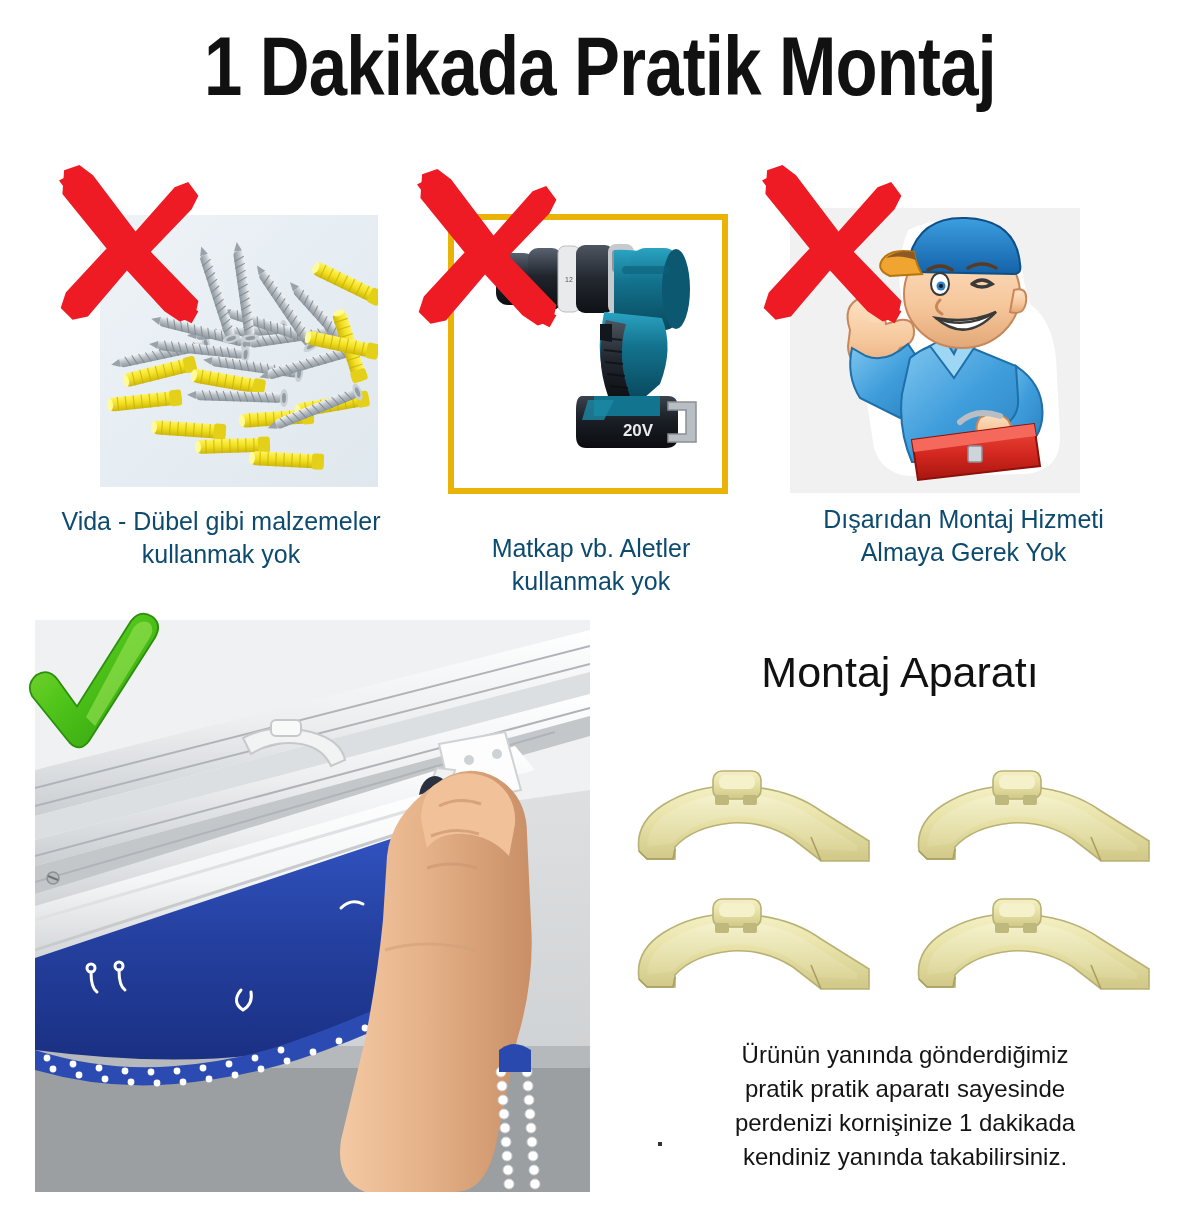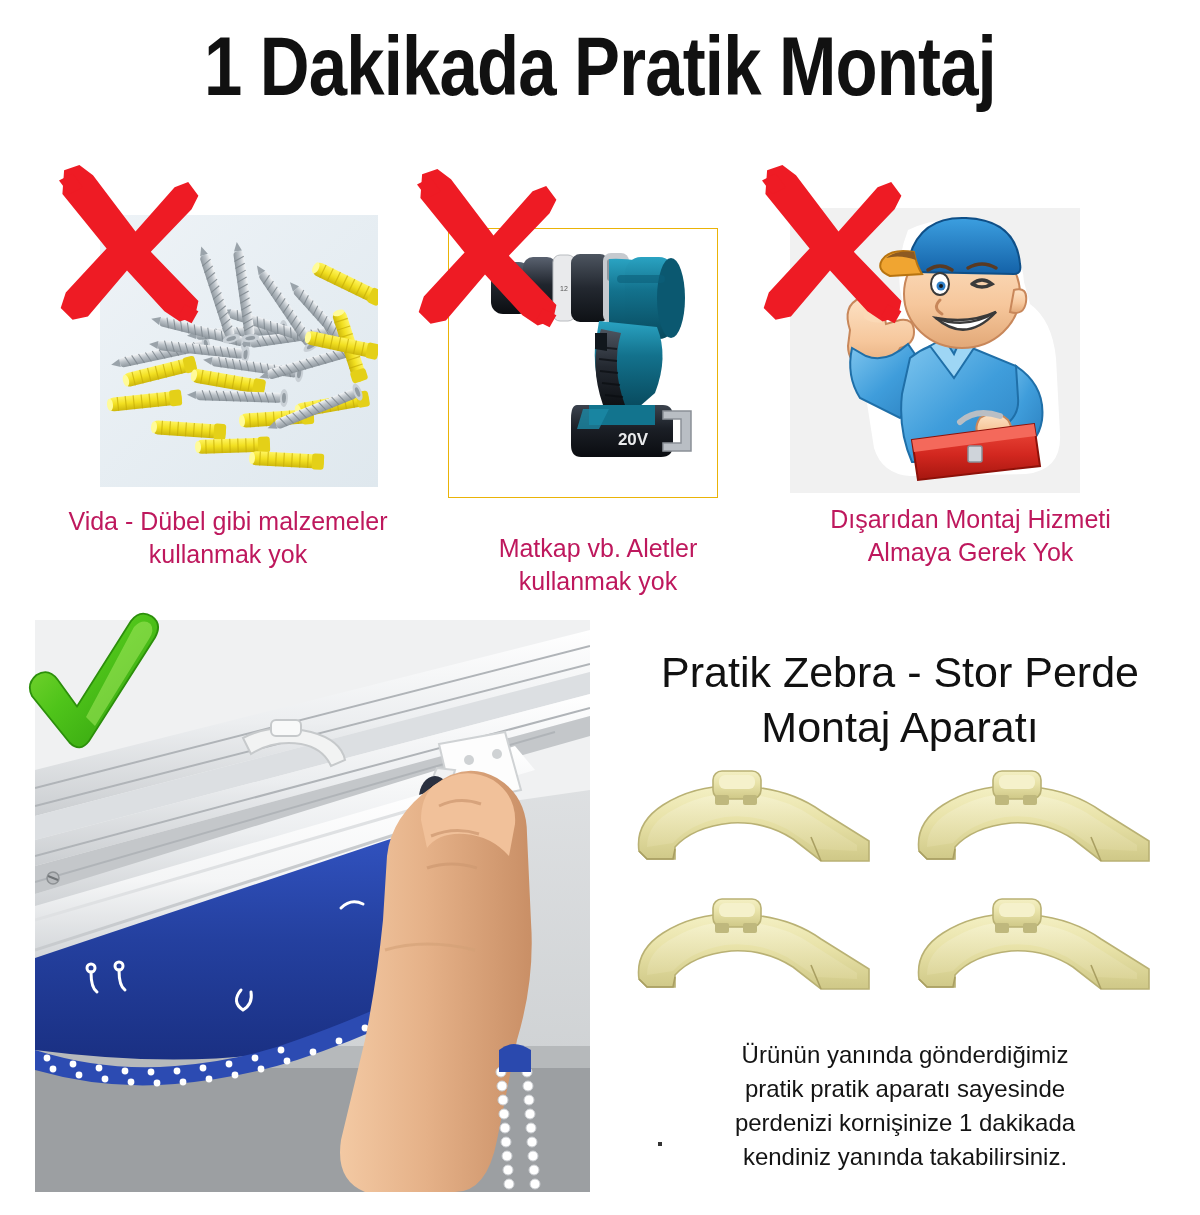--- a/index.html
+++ b/index.html
@@ -28,33 +28,33 @@
 
   
   .nogrid{position:absolute;left:0;top:160px;width:1200px;height:430px;}
   .cell{position:absolute;top:0;height:430px;}
   .cell.c1{left:20px;width:400px;}
   .cell.c2{left:420px;width:340px;}
   .cell.c3{left:745px;width:435px;}
 
   .panel{position:absolute;overflow:hidden;}
   .panel.screws{left:80px;top:55px;width:278px;height:272px;background:#e8eef2;}
-  .panel.drill{left:28px;top:68px;width:268px;height:268px;background:#fdba74;border:1px solid #eab308;}
+  .panel.drill{left:28px;top:54px;width:268px;height:268px;background:#fdba74;border:6px solid #eab308;}
   .panel.man{left:45px;top:48px;width:290px;height:285px;background:#f1f1f1;}
 
   
   .xmark{position:absolute;width:170px;height:170px;z-index:5;pointer-events:none;}
   .xmark.x1{left:22px;top:0px;}
   .xmark.x2{left:-20px;top:4px;}
   .xmark.x3{left:0px;top:0px;}
 
   .caption{
-    position:absolute;left:8px;width:100%;top:345px;
+    position:absolute;left:1px;width:100%;top:345px;
     text-align:center;font-size:25px;line-height:1.33;
-    color:#be185d;
+    color:#0c4a6e;
   }
   .cell.c2 .caption{top:343px;margin-top:29px;}
   .cell.c3 .caption{top:343px;}
 
   
   .mainphoto{
     position:absolute;left:35px;top:620px;width:555px;height:572px;
     overflow:hidden;background:#cfd2d4;
   }
   .tick{position:absolute;left:20px;top:612px;width:150px;height:150px;z-index:6;}
@@ -529,21 +529,20 @@
           <stop offset="0.45" stop-color="#4fc41a"></stop>
           <stop offset="1" stop-color="#2d9b0c"></stop>
         </linearGradient>
       </defs>
       <path d="M8 56 Q4 48 11 42 Q19 37 25 45 L38 63 L74 6 Q80 -2 88 3 Q95 8 90 17 L46 86 Q40 94 33 87 Z" fill="url(#grn)" stroke="#2c8f0b" stroke-width="1.2"></path>
       <path d="M76 10 Q82 4 87 8 Q90 12 86 18 L50 76 L44 70 Z" fill="#a3e85d" opacity="0.55"></path>
     </svg>
   </div>
 
   <div class="rightheading">
-    <div>Pratik Zebra - Stor Perde</div>
     <div>Montaj Aparatı</div>
   </div>
 
   <div class="clipgrid">
     <div class="clipcell p1">
       <svg width="265" height="110" viewBox="0 0 265 110">
         <defs>
           <linearGradient id="clipg" x1="0" y1="0" x2="0" y2="1">
             <stop offset="0" stop-color="#f4f0c4"></stop>
             <stop offset="0.45" stop-color="#e8e2a8"></stop>

